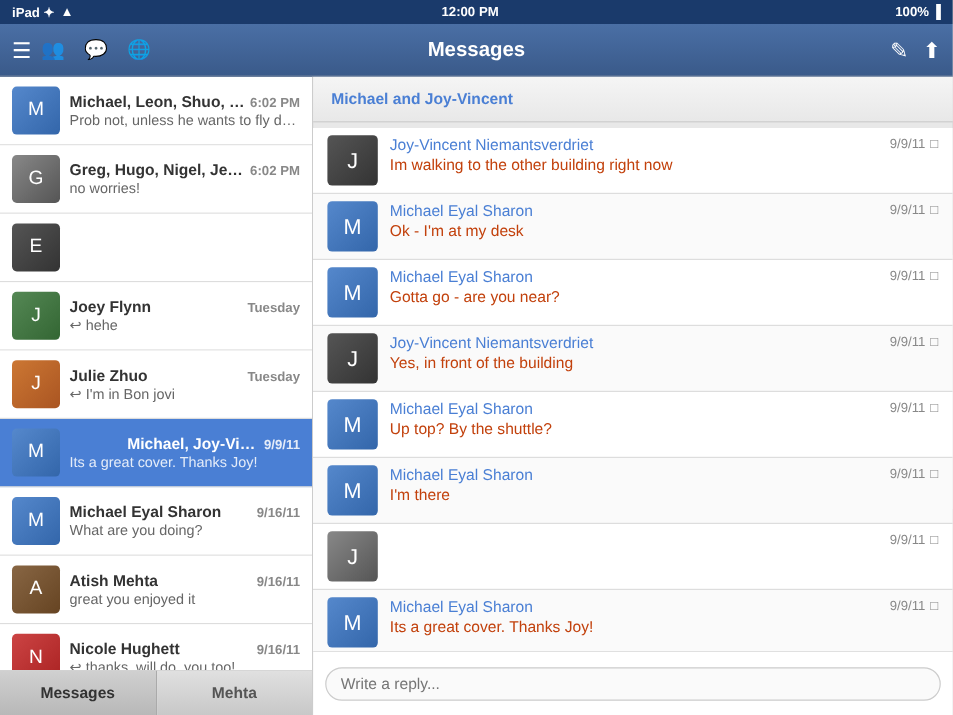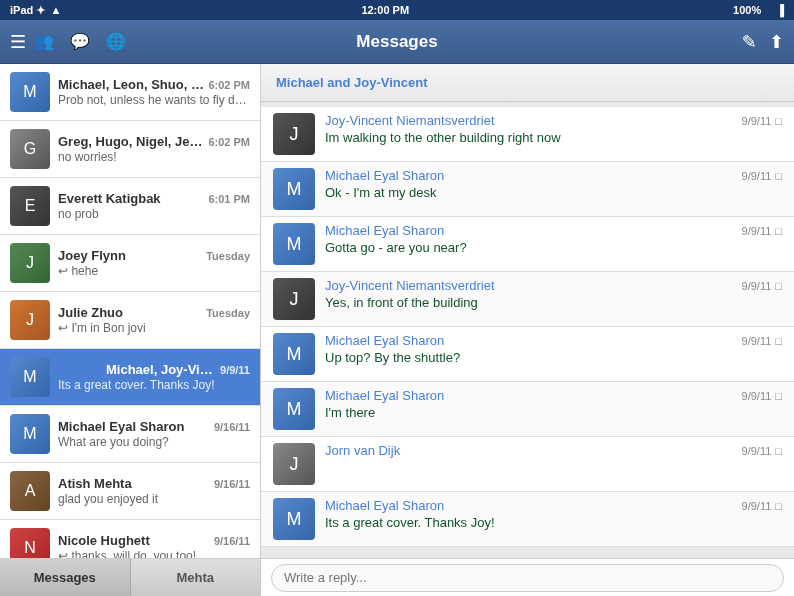--- a/index.html
+++ b/index.html
@@ -12,21 +12,21 @@
       display: flex;
       align-items: center;
       justify-content: space-between;
       padding: 0 10px;
       color: white;
       font-size: 11px;
       font-weight: bold;
       text-align: center;
     }
     .status-bar-left { display: flex; align-items: center; gap: 5px; }
-    .status-bar-right { display: flex; align-items: center; gap: 15px; margin-left: 24px; }
+    .status-bar-right { display: flex; align-items: center; gap: 2px; margin-left: 24px; }
 
     
     .nav-bar {
       height: 44px;
       background: linear-gradient(to bottom, #4a6fa5, #3a5a8a);
       display: flex;
       align-items: center;
       justify-content: space-between;
       padding: 0 10px;
       border-bottom: 1px solid #2a4a7a;
@@ -181,34 +181,34 @@
       overflow: hidden;
     }
 
     .msg-content { flex: 1; }
     .msg-sender {
       font-size: 13px;
       font-weight: normal;
       color: #4a7fd4;
       margin-bottom: 2px;
     }
-    .msg-text { font-size: 13px; color: #14532d; }
+    .msg-text { font-size: 13px; color: #c2410c; }
     .msg-time {
       font-size: 11px;
       color: #888;
       flex-shrink: 0;
       display: flex;
       align-items: center;
       gap: 4px;
       margin-top: 2px;
     }
 
     
     .reply-bar {
-      height: 38px;
+      height: 54px;
       background: white;
       border-top: 1px solid #ccc;
       display: flex;
       align-items: center;
       padding: 0 10px;
     }
     .reply-input {
       flex: 1;
       height: 28px;
       border: 1px solid #ccc;
@@ -282,27 +282,20 @@
           <div class="conv-header">
             <span class="conv-name">Greg, Hugo, Nigel, Jeff,...</span>
             <span class="conv-time">6:02 PM</span>
           </div>
           <div class="conv-preview">no worries!</div>
         </div>
       </div>
 
       <div class="conversation-item">
         <div class="conv-avatar av-dark">E</div>
-        <div class="conv-info">
-          <div class="conv-header">
-            <span class="conv-name">Everett Katigbak</span>
-            <span class="conv-time">6:01 PM</span>
-          </div>
-          <div class="conv-preview">no prob</div>
-        </div>
       </div>
 
       <div class="conversation-item">
         <div class="conv-avatar av-green">J</div>
         <div class="conv-info">
           <div class="conv-header">
             <span class="conv-name">Joey Flynn</span>
             <span class="conv-time">Tuesday</span>
           </div>
           <div class="conv-preview">
@@ -346,21 +339,21 @@
         </div>
       </div>
 
       <div class="conversation-item">
         <div class="conv-avatar av-brown">A</div>
         <div class="conv-info">
           <div class="conv-header">
             <span class="conv-name">Atish Mehta</span>
             <span class="conv-time">9/16/11</span>
           </div>
-          <div class="conv-preview">glad you enjoyed it</div>
+          <div class="conv-preview">great you enjoyed it</div>
         </div>
       </div>
 
       <div class="conversation-item">
         <div class="conv-avatar av-red">N</div>
         <div class="conv-info">
           <div class="conv-header">
             <span class="conv-name">Nicole Hughett</span>
             <span class="conv-time">9/16/11</span>
           </div>
@@ -451,21 +444,20 @@
         </div>
         <div class="msg-time">
           <span>9/9/11</span>
           <span>□</span>
         </div>
       </div>
 
       <div class="message-row">
         <div class="msg-avatar av-gray">J</div>
         <div class="msg-content">
-          <div class="msg-sender">Jorn van Dijk</div>
         </div>
         <div class="msg-time">
           <span>9/9/11</span>
           <span>□</span>
         </div>
       </div>
 
       <div class="message-row">
         <div class="msg-avatar av-blue">M</div>
         <div class="msg-content">

